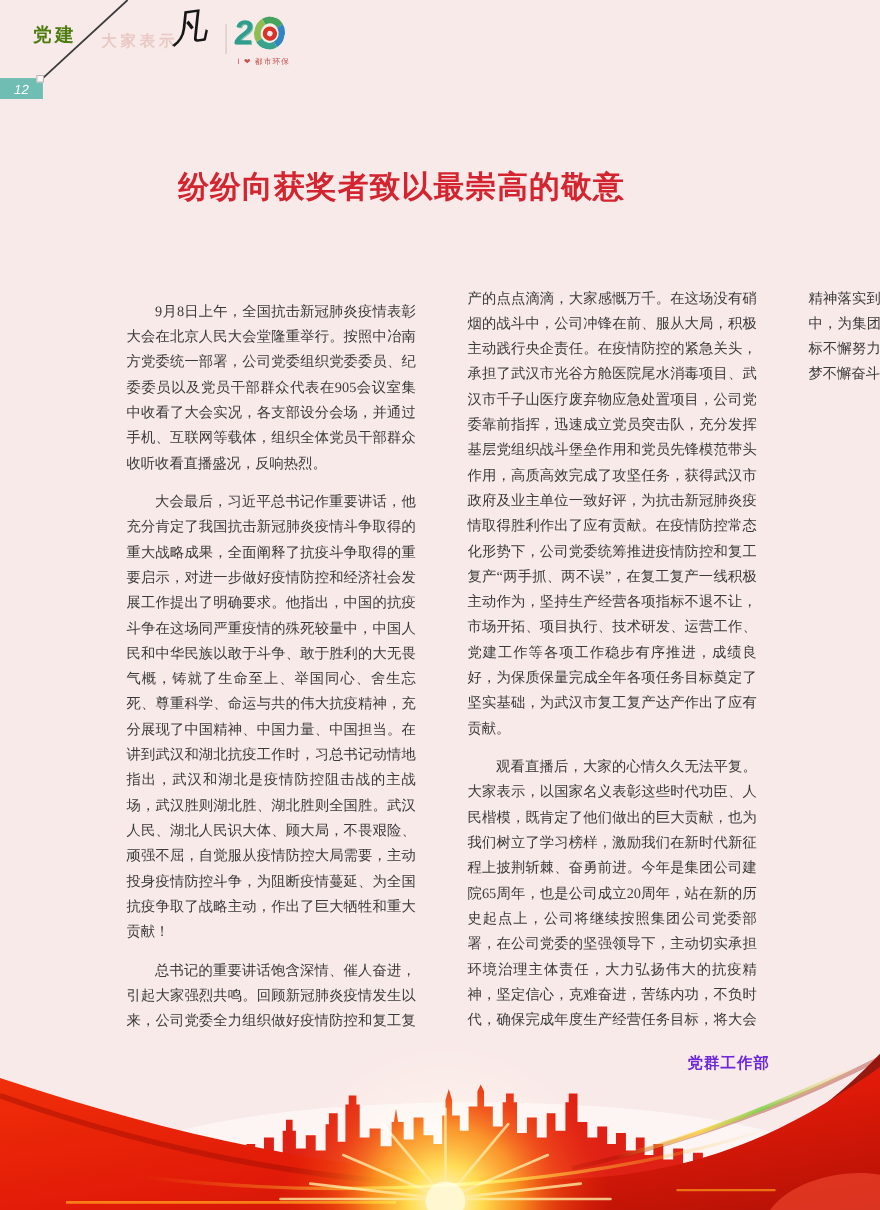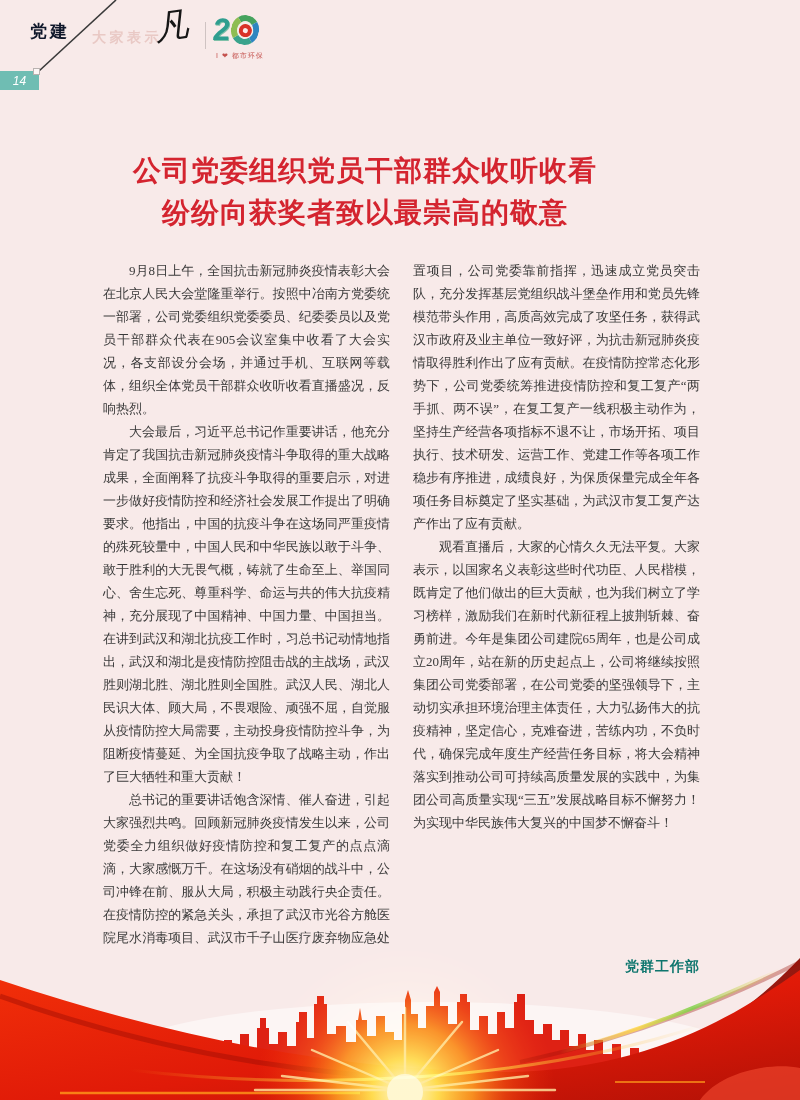--- a/index.html
+++ b/index.html
@@ -4,21 +4,21 @@
 <style>
   html,body{margin:0;padding:0;}
   body{width:800px;height:1100px;}
   .page{
     position:relative;width:800px;height:1100px;background:#f8eae9;overflow:hidden;
     font-family:"Liberation Serif",serif;color:#3a3a3a;
   }
   
   .section-label{
     position:absolute;left:30px;top:20px;font-family:"Liberation Sans",sans-serif;
-    font-size:17px;font-weight:bold;color:#0f172a;letter-spacing:3px;
+    font-size:17px;font-weight:bold;color:#4d7c0f;letter-spacing:3px;
   }
   .diag-svg{position:absolute;left:0;top:0;width:140px;height:80px;}
   .page-tab{
     position:absolute;left:0;top:71px;width:39px;height:19px;background:#6fbdb3;
     display:flex;align-items:center;justify-content:center;
     font-family:"Liberation Sans",sans-serif;font-size:12px;color:#ffffff;font-style:italic;
   }
   .tab-square{position:absolute;left:33px;top:68px;width:7px;height:7px;background:#fdf7f6;box-shadow:0 0 0 1px #b9b2b0 inset;}
   .brand-wordmark{
     position:absolute;left:92px;top:29px;font-size:14px;font-weight:bold;color:#e9c9c5;
@@ -54,59 +54,58 @@
   .title{
     position:absolute;left:0;top:150px;width:730px;text-align:center;
     font-size:28px;line-height:42px;font-weight:bold;color:#d4242f;letter-spacing:1px;
   }
   
   .article{
     position:absolute;left:103px;top:259px;width:597px;height:700px;
     column-count:2;column-gap:23px;column-fill:auto;
     font-size:13px;line-height:23px;text-align:justify;color:#3a3a3a;
   }
-  .article p{margin:0;text-indent:2em;}
+  .article p{margin:12px;text-indent:2em;}
   .byline{
     position:absolute;right:100px;top:958px;font-family:"Liberation Sans",sans-serif;
-    font-size:14px;font-weight:bold;color:#0f766e;letter-spacing:1px;
+    font-size:14px;font-weight:bold;color:#6d28d9;letter-spacing:1px;
   }
   
   .bottom-art{position:absolute;left:0;bottom:0;width:800px;height:200px;display:block;}
   .sun-blend{mix-blend-mode:screen;}
 </style>
 </head>
 <body>
 
 <div class="page">
 
   <div class="section-label">党建</div>
 
   <svg class="diag-svg" viewBox="0 0 140 80">
     <line x1="39" y1="71" x2="116" y2="0" stroke="#3a3a3a" stroke-width="1.6"></line>
   </svg>
 
   <div class="page-tab">
-    <span>14</span>
+    <span>12</span>
   </div>
   <div class="tab-square"></div>
 
   <div class="brand-wordmark">大家表示</div>
   <div class="calligraphy">凡</div>
   <div class="header-divider"></div>
 
   <div class="logo20">
     <span class="two">2</span>
     <span class="zero">
         <span class="dot"></span>
       </span>
   </div>
   <div class="anniv-tagline">I ❤ 都市环保</div>
 
   <div class="title">
-    <div>公司党委组织党员干部群众收听收看</div>
     <div>纷纷向获奖者致以最崇高的敬意</div>
   </div>
 
   <div class="article">
     <p>9月8日上午，全国抗击新冠肺炎疫情表彰大会在北京人民大会堂隆重举行。按照中冶南方党委统一部署，公司党委组织党委委员、纪委委员以及党员干部群众代表在905会议室集中收看了大会实况，各支部设分会场，并通过手机、互联网等载体，组织全体党员干部群众收听收看直播盛况，反响热烈。</p>
     <p>大会最后，习近平总书记作重要讲话，他充分肯定了我国抗击新冠肺炎疫情斗争取得的重大战略成果，全面阐释了抗疫斗争取得的重要启示，对进一步做好疫情防控和经济社会发展工作提出了明确要求。他指出，中国的抗疫斗争在这场同严重疫情的殊死较量中，中国人民和中华民族以敢于斗争、敢于胜利的大无畏气概，铸就了生命至上、举国同心、舍生忘死、尊重科学、命运与共的伟大抗疫精神，充分展现了中国精神、中国力量、中国担当。在讲到武汉和湖北抗疫工作时，习总书记动情地指出，武汉和湖北是疫情防控阻击战的主战场，武汉胜则湖北胜、湖北胜则全国胜。武汉人民、湖北人民识大体、顾大局，不畏艰险、顽强不屈，自觉服从疫情防控大局需要，主动投身疫情防控斗争，为阻断疫情蔓延、为全国抗疫争取了战略主动，作出了巨大牺牲和重大贡献！</p>
     <p>总书记的重要讲话饱含深情、催人奋进，引起大家强烈共鸣。回顾新冠肺炎疫情发生以来，公司党委全力组织做好疫情防控和复工复产的点点滴滴，大家感慨万千。在这场没有硝烟的战斗中，公司冲锋在前、服从大局，积极主动践行央企责任。在疫情防控的紧急关头，承担了武汉市光谷方舱医院尾水消毒项目、武汉市千子山医疗废弃物应急处置项目，公司党委靠前指挥，迅速成立党员突击队，充分发挥基层党组织战斗堡垒作用和党员先锋模范带头作用，高质高效完成了攻坚任务，获得武汉市政府及业主单位一致好评，为抗击新冠肺炎疫情取得胜利作出了应有贡献。在疫情防控常态化形势下，公司党委统筹推进疫情防控和复工复产“两手抓、两不误”，在复工复产一线积极主动作为，坚持生产经营各项指标不退不让，市场开拓、项目执行、技术研发、运营工作、党建工作等各项工作稳步有序推进，成绩良好，为保质保量完成全年各项任务目标奠定了坚实基础，为武汉市复工复产达产作出了应有贡献。</p>
     <p>观看直播后，大家的心情久久无法平复。大家表示，以国家名义表彰这些时代功臣、人民楷模，既肯定了他们做出的巨大贡献，也为我们树立了学习榜样，激励我们在新时代新征程上披荆斩棘、奋勇前进。今年是集团公司建院65周年，也是公司成立20周年，站在新的历史起点上，公司将继续按照集团公司党委部署，在公司党委的坚强领导下，主动切实承担环境治理主体责任，大力弘扬伟大的抗疫精神，坚定信心，克难奋进，苦练内功，不负时代，确保完成年度生产经营任务目标，将大会精神落实到推动公司可持续高质量发展的实践中，为集团公司高质量实现“三五”发展战略目标不懈努力！为实现中华民族伟大复兴的中国梦不懈奋斗！</p>
   </div>
 

